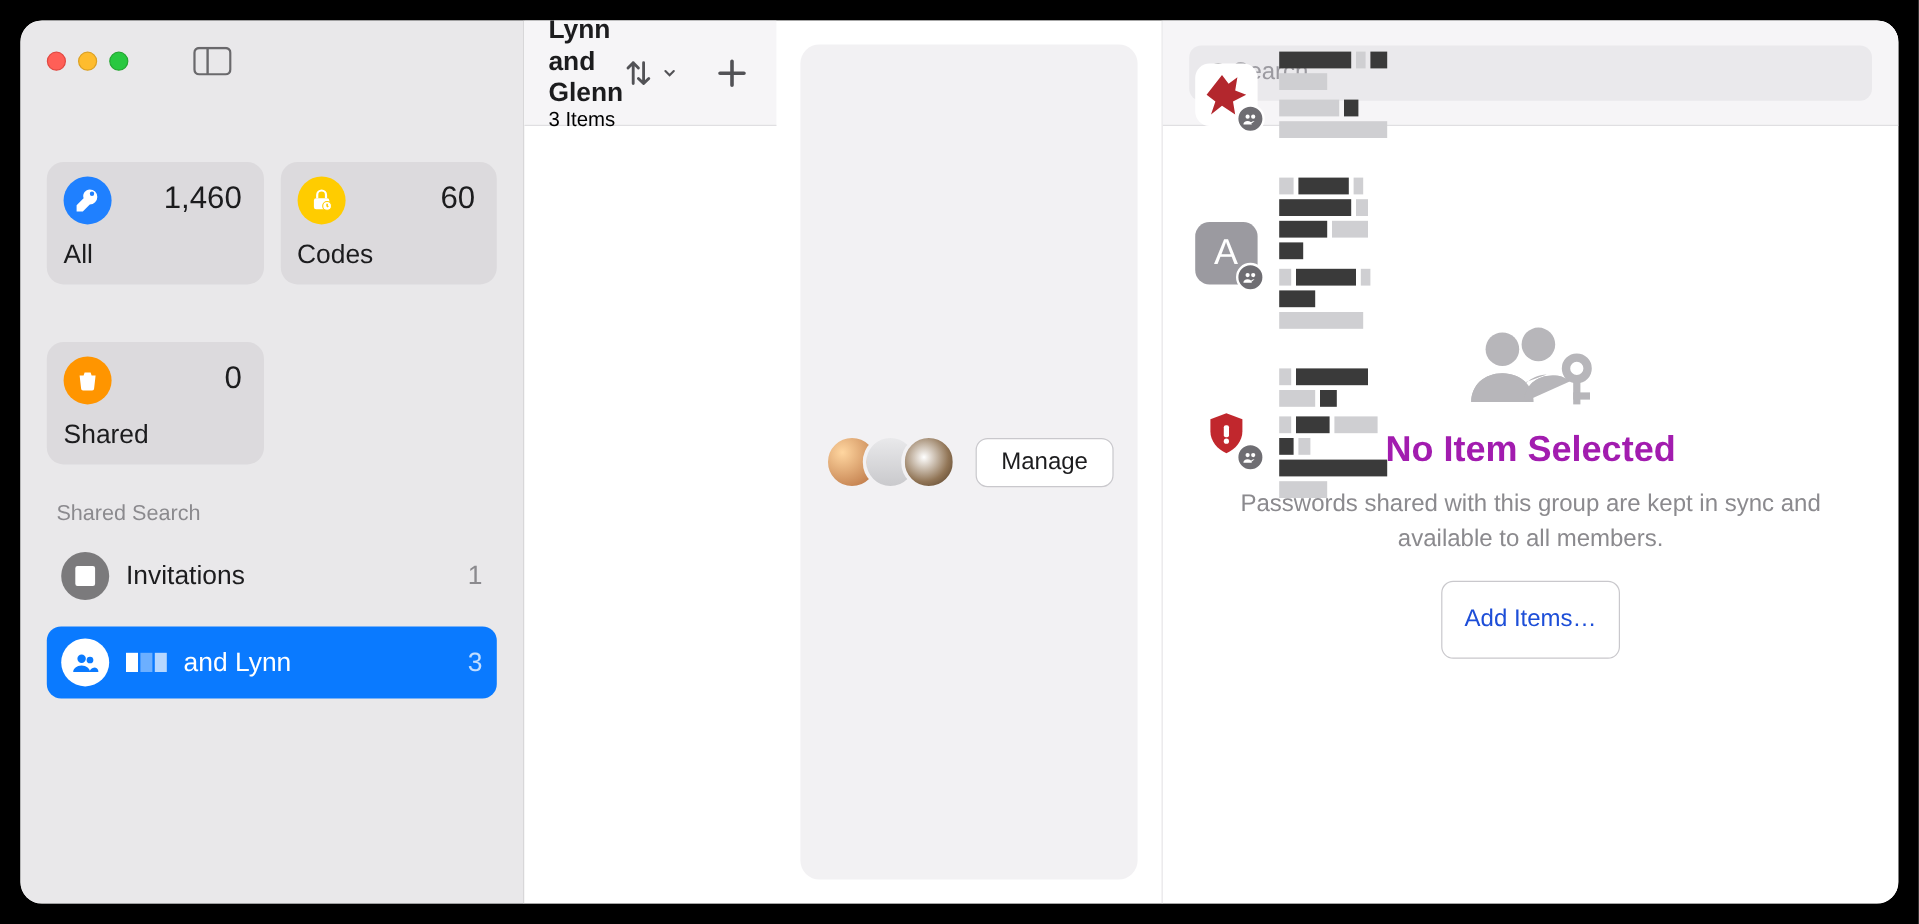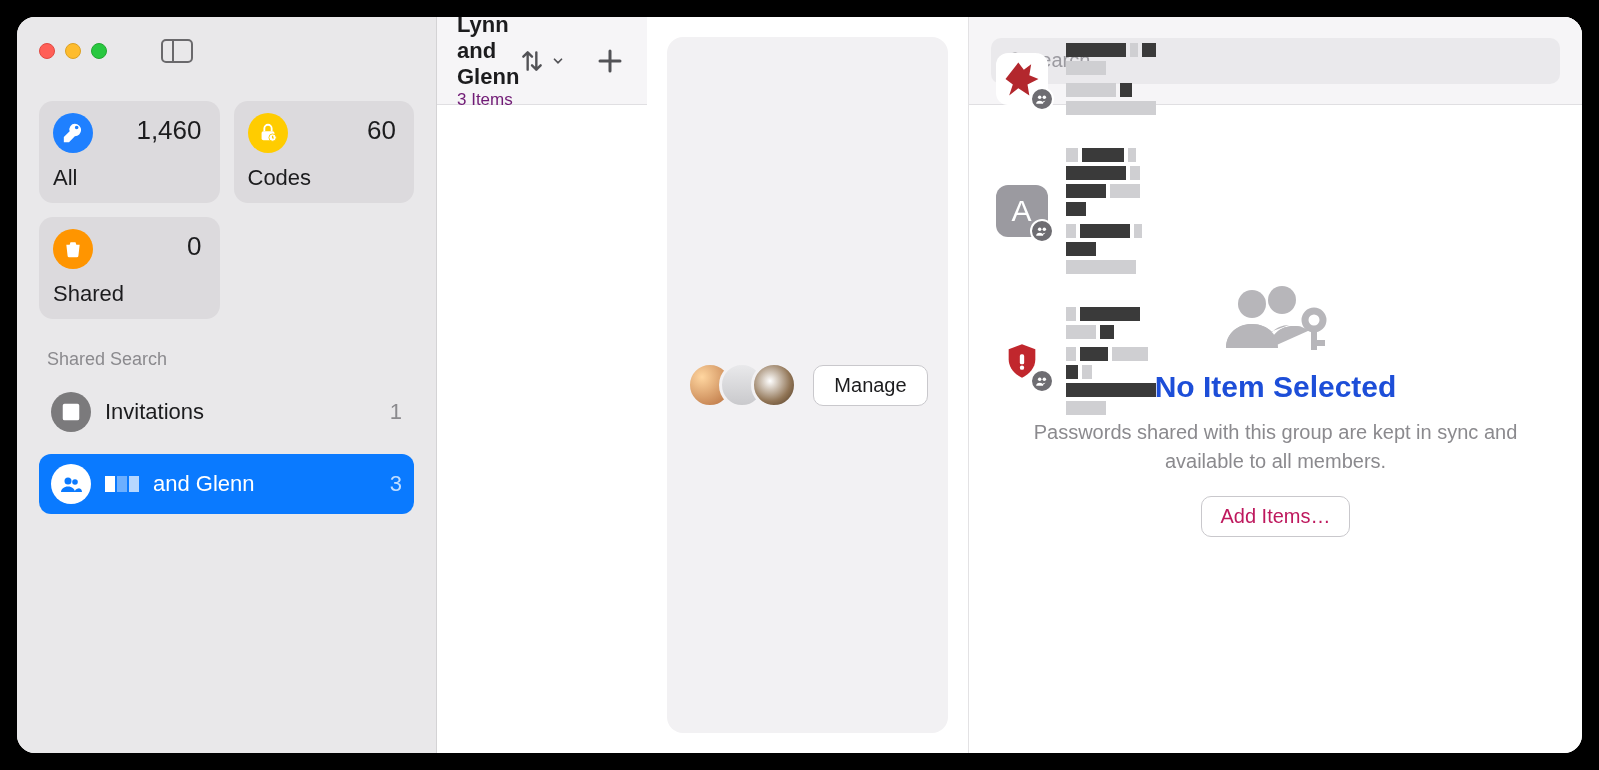--- a/index.html
+++ b/index.html
@@ -56,20 +56,21 @@
     grid-template-columns: 1fr 1fr;
     gap: 14px;
   }
   .tile {
     background: #dcdadd;
     border-radius: 14px;
     padding: 12px 14px 14px 14px;
     height: 102px;
     position: relative;
     cursor: pointer;
+    margin-top: 34px;
   }
   .tile .count {
     position: absolute;
     top: 14px; right: 18px;
     font-size: 26px;
     font-weight: 400;
     color: #1c1c1e;
   }
   .tile .label {
     position: absolute;
@@ -151,21 +152,21 @@
     border-bottom: 1px solid #e0dfe2;
     display: flex;
     align-items: center;
     padding: 0 20px;
   }
   .mid-title-block { flex: 1; }
   .mid-title {
     font-size: 22px; font-weight: 700; color: #1c1c1e;
   }
   .mid-sub {
-    font-size: 17px; color: #701a75; margin-top: 0;
+    font-size: 17px; color: #000000; margin-top: 0;
   }
   .mid-actions { display: flex; align-items: center; gap: 28px; color: #525256; }
   .icon-btn { width: 34px; height: 30px; display:flex; align-items:center; justify-content:center; cursor:pointer; }
   .icon-btn svg { width: 100%; height: 100%; }
   .sort-combo { display:flex; align-items:center; gap:6px; }
 
   .members-card {
     margin: 20px;
     background: #f2f1f3;
     border-radius: 16px;
@@ -274,33 +275,33 @@
     display:flex; flex-direction:column;
     align-items:center; justify-content:center;
     color:#8b8a8e;
     text-align:center;
     padding: 0 40px;
     gap: 14px;
     margin-top: -40px;
   }
   .empty-illu { color:#b7b6ba; }
   .empty-title {
-    font-size: 30px; font-weight:700; color:#1d4ed8;
+    font-size: 30px; font-weight:700; color:#a21caf;
   }
   .empty-desc {
     font-size: 20px; color:#8b8a8e; max-width: 520px; line-height:1.45;
   }
   .add-items-btn {
     margin-top: 6px;
     background:#fff;
     border:1px solid #c9c8cc;
     border-radius:10px;
-    padding:8px 18px;
+    padding:20px 18px;
     font-size:20px;
-    color:#be185d;
+    color:#1d4ed8;
     cursor:pointer;
   }
 </style>
 </head>
 <body>
 
 <div class="window">
 
   <aside class="sidebar">
     <div class="titlebar">
@@ -376,21 +377,21 @@
             <circle cx="9" cy="9" r="3.5"></circle>
             <circle cx="16" cy="10" r="2.8"></circle>
             <path d="M2 20c0-3 3-5.5 7-5.5s7 2.5 7 5.5H2zm13.5 0c.3-1.8 1.9-3.5 4.5-3.8 2 .2 3 1.8 3 3.8h-7.5z"></path>
           </svg>
       </div>
       <span class="pixelate">
           <span></span>
           <span style="opacity:.4"></span>
           <span style="opacity:.7"></span>
         </span>
-      <span>and Glenn</span>
+      <span>and Lynn</span>
       <span class="row-count">3</span>
     </div>
   </aside>
 
   <section class="middle">
     <div class="mid-header">
       <div class="mid-title-block">
         <div class="mid-title">Lynn and Glenn</div>
         <div class="mid-sub">3 Items</div>
       </div>

